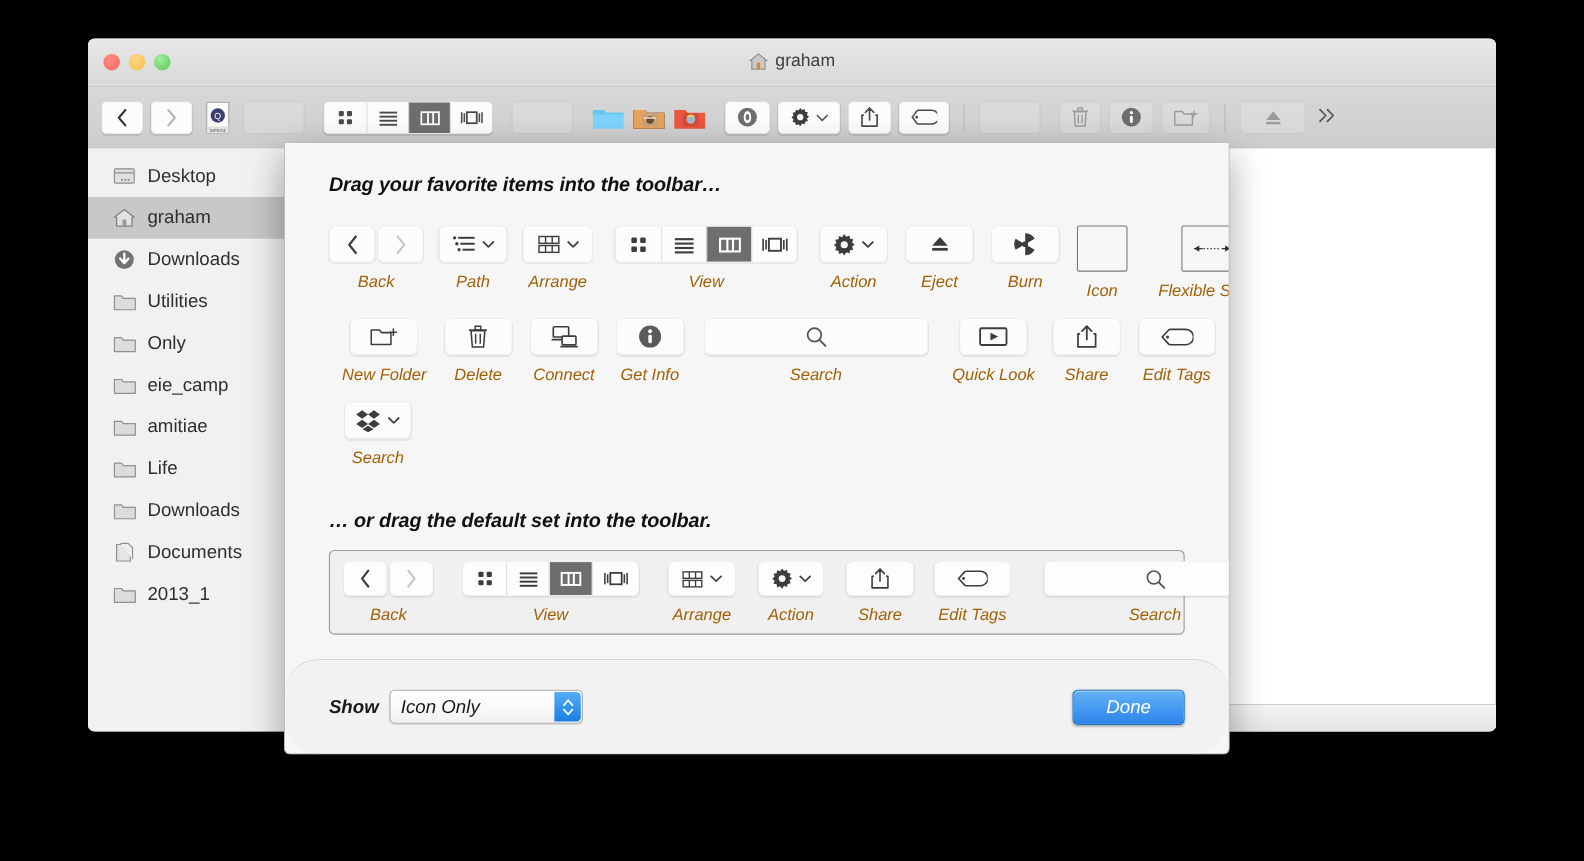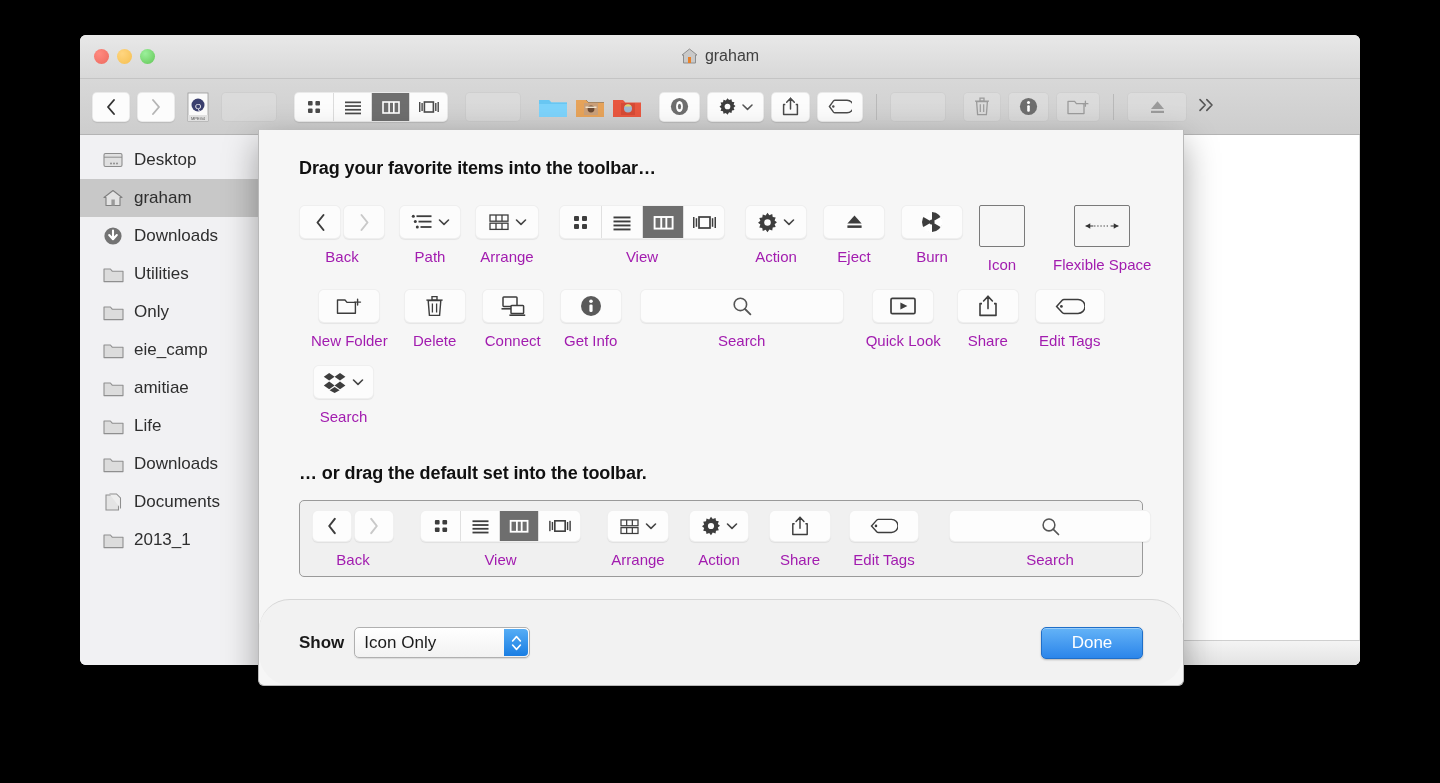--- a/index.html
+++ b/index.html
@@ -116,44 +116,45 @@
   .statusbar {
     height: 25px;
     background: linear-gradient(to bottom, #f4f4f4, #e3e3e3);
     border-top: 1px solid #cfcfcf;
   }
 
   
   .sheet {
     position: absolute;
     left: 258px; top: 130px;
-    width: 926px; height: 556px;
+    width: 860px; height: 556px;
     background: #f6f6f6;
     border: 1px solid #b9b9b9;
     border-top: none;
     border-radius: 0 0 6px 6px;
     box-shadow: 0 12px 34px rgba(0,0,0,0.35);
     overflow: hidden;
+    font-style: italic;
   }
   .sheet-main { padding: 28px 40px 0 40px; }
   .sheet-head {
     font-size: 18px; font-weight: bold; color: #101010;
     letter-spacing: -0.1px;
   }
   .sheet-head.second { margin-top: 4px; }
 
   
   .palette { margin-top: 26px; }
   .prow { display: flex; align-items: flex-start; gap: 0; }
   .pitem {
     display: flex; flex-direction: column; align-items: center;
     margin-right: 6px;
   }
   .pitem .plabel {
-    font-size: 15px; color: #a21caf; margin-top: 9px; white-space: nowrap;
+    font-size: 15px; color: #a16207; margin-top: 9px; white-space: nowrap;
   }
   .pbtn {
     height: 34px; min-width: 46px;
     background: #fcfcfc; border-radius: 6px;
     border: 1px solid rgba(0,0,0,0.05);
     box-shadow: 0 1px 1px rgba(0,0,0,0.07);
     display: flex; align-items: center; justify-content: center;
     gap: 5px; padding: 0 9px;
     color: #3d3d3d;
   }

